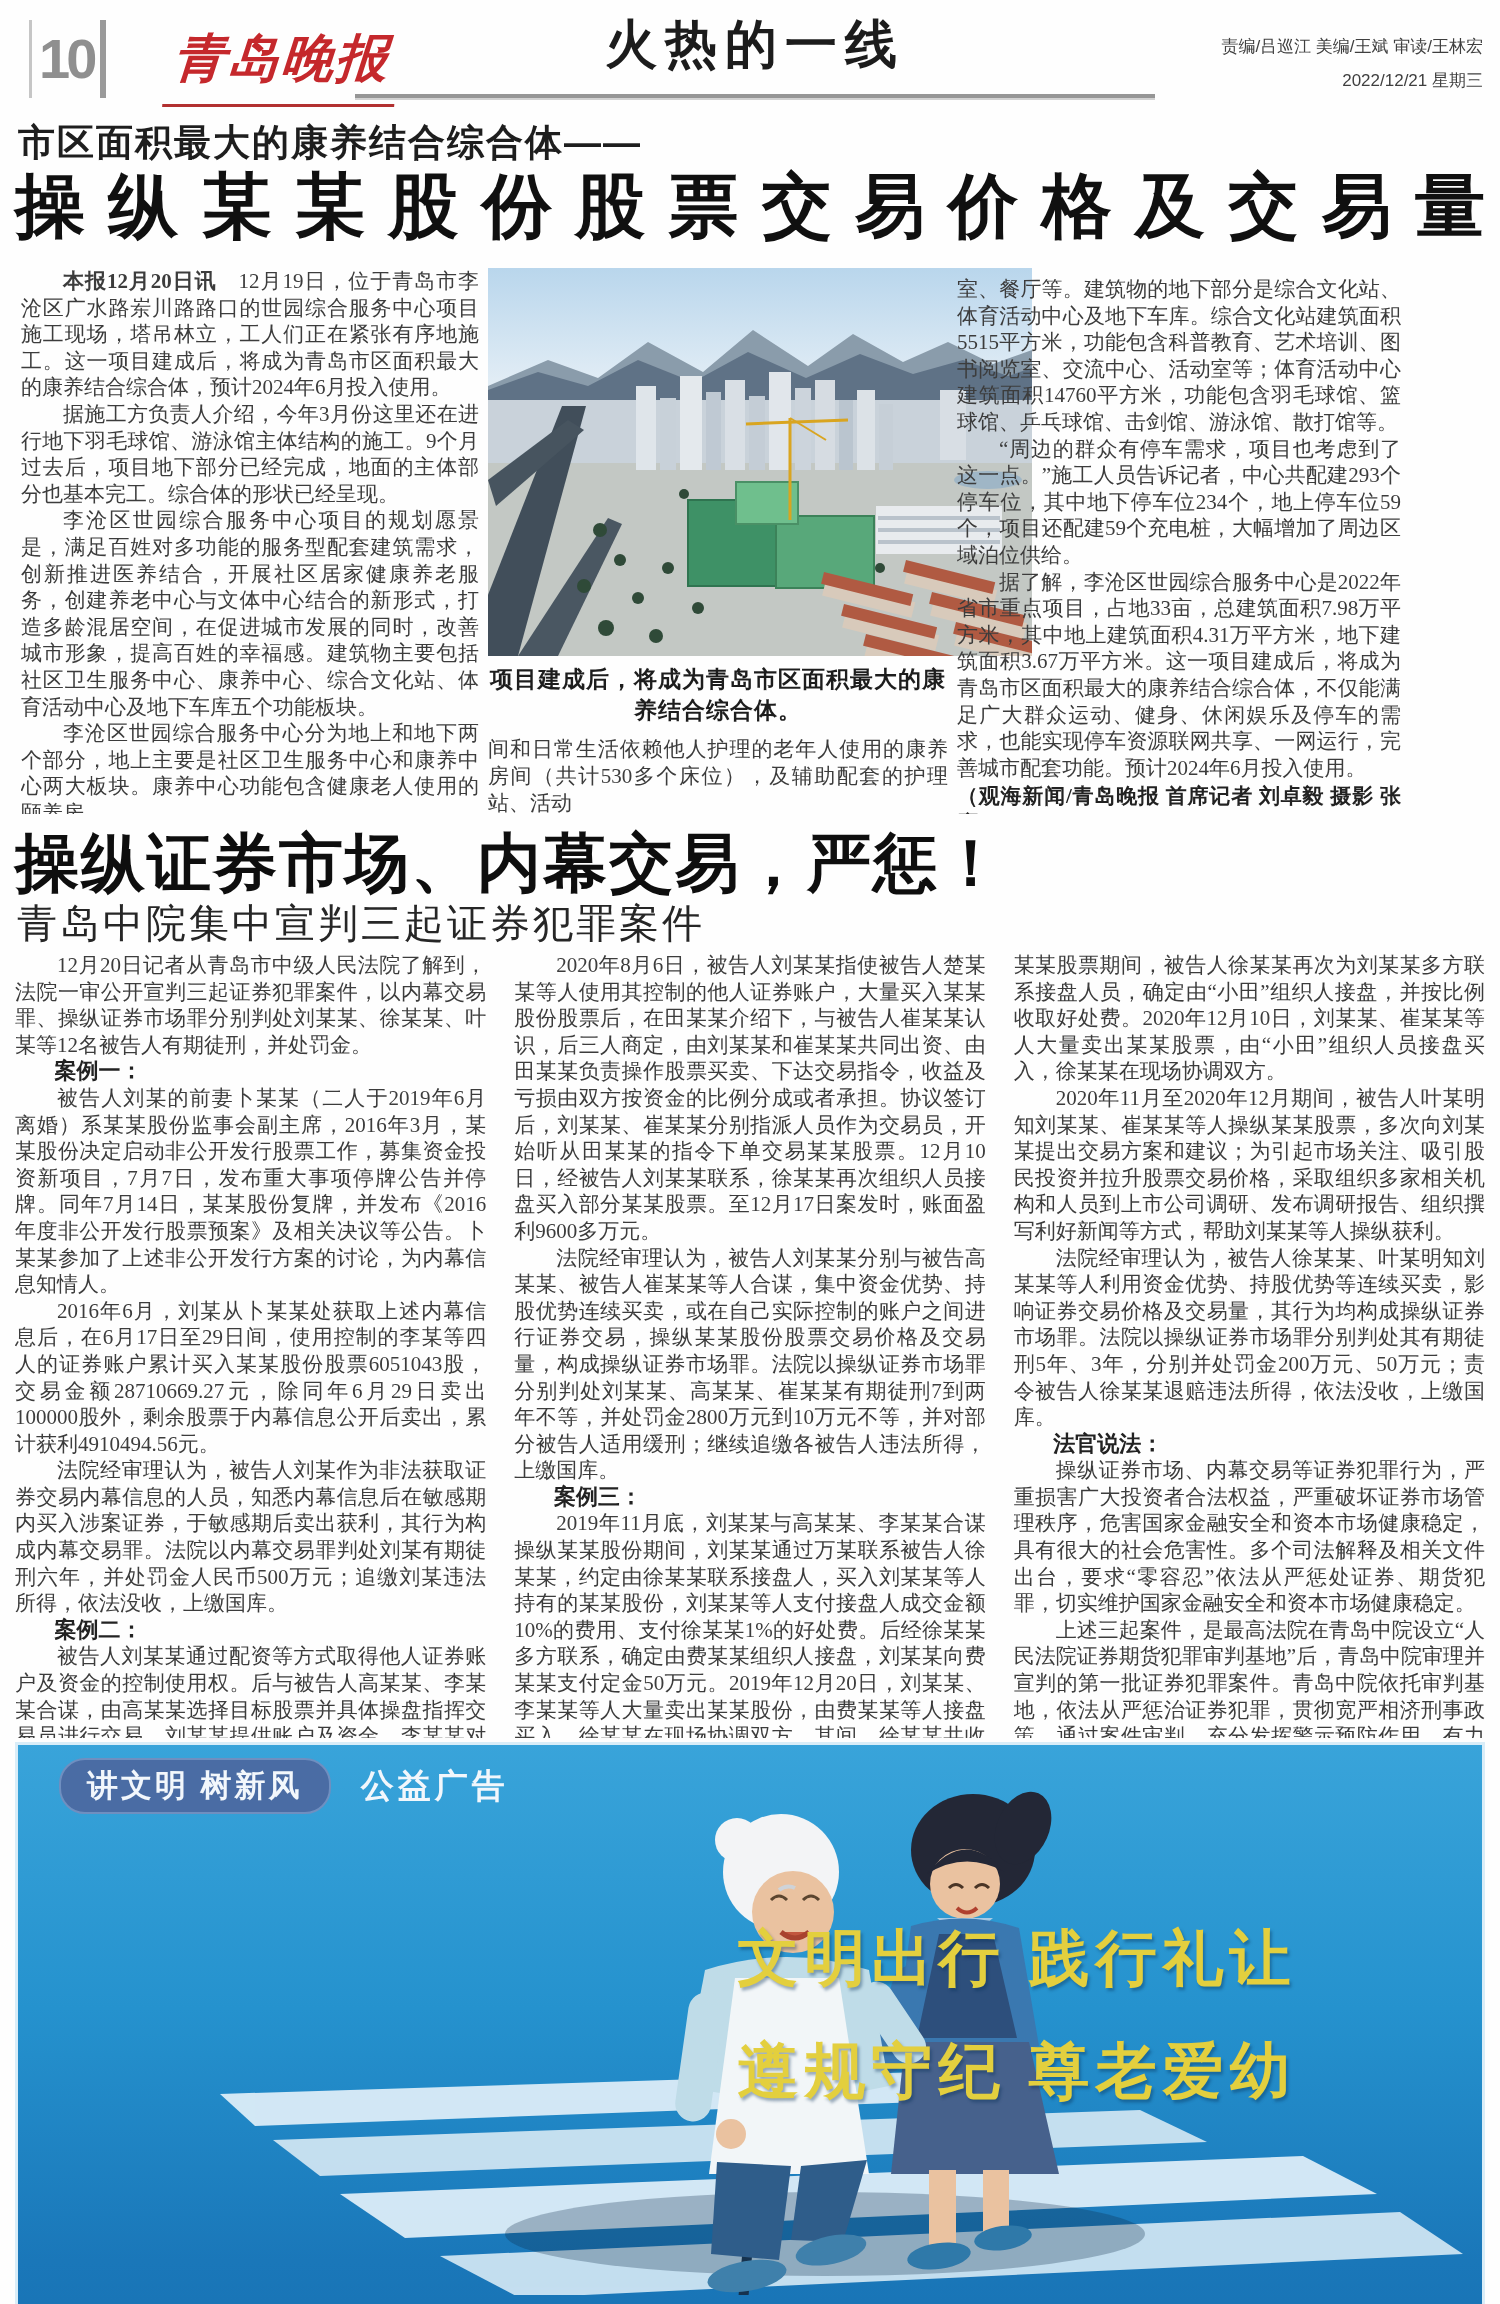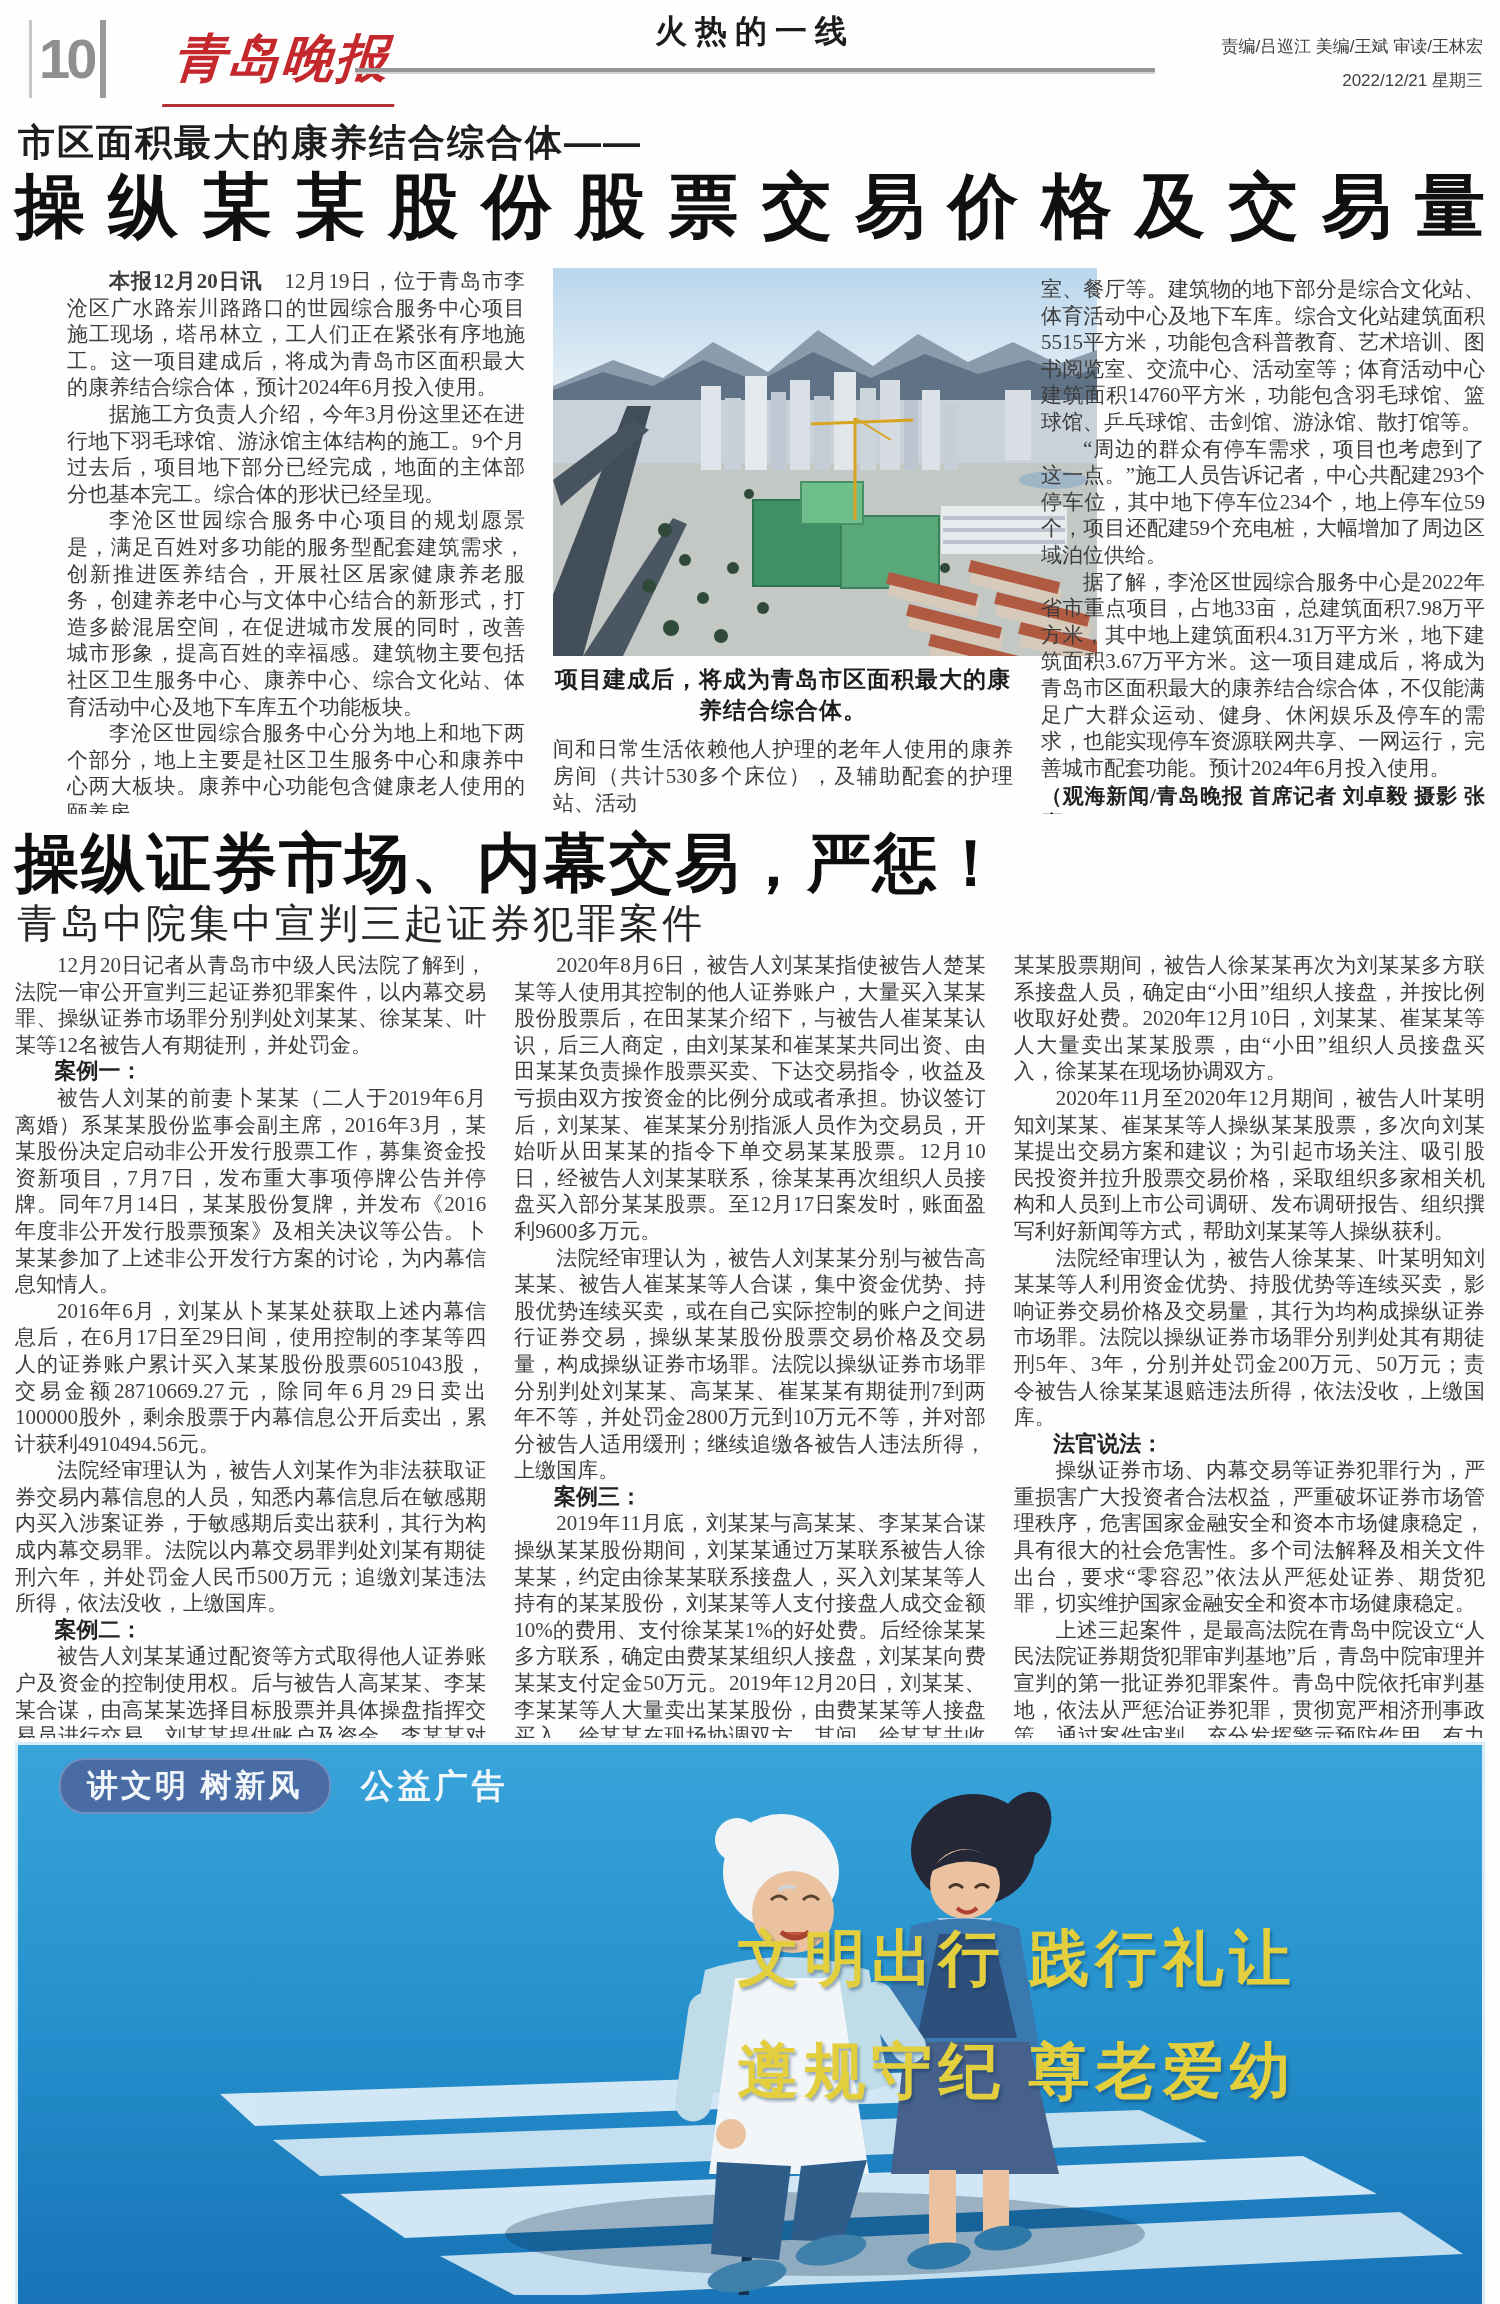--- a/index.html
+++ b/index.html
@@ -7,30 +7,30 @@
         font-family:"Liberation Serif","DejaVu Serif",serif;color:#3a3a3a;overflow:hidden;}
   
   .hdr{position:absolute;left:15px;top:10px;width:1470px;height:110px;}
   .pagenum-wrap{position:absolute;left:14px;top:6px;display:flex;align-items:center;gap:7px;height:86px;}
   .bar-l{width:3px;height:78px;background:#c6c6c6;}
   .bar-r{width:6px;height:78px;background:#9a9a9a;}
   .num{font-family:"Liberation Sans",sans-serif;font-size:56px;font-weight:700;color:#8f8f8f;line-height:78px;letter-spacing:-4px;}
   .masthead{position:absolute;left:150px;top:14px;font-size:52px;font-weight:700;font-style:italic;
             color:#c5282c;border-bottom:3px solid #b23030;padding:0 8px 10px;letter-spacing:2px;transform:skewX(-4deg);}
   .hdr-center{position:absolute;left:340px;top:0;width:800px;text-align:center;}
-  .section-title{font-family:"Liberation Sans",sans-serif;font-size:32px;font-weight:700;color:#1c1c1c;letter-spacing:8px;}
+  .section-title{font-family:"Liberation Sans",sans-serif;font-size:52px;font-weight:700;color:#1c1c1c;letter-spacing:8px;}
   .hdr-rule{margin-top:14px;height:4px;background:#969696;border-bottom:2px solid #d2d2d2;}
   .hdr-right{position:absolute;right:2px;top:20px;text-align:right;font-family:"Liberation Sans",sans-serif;
              font-size:17px;color:#3f3f3f;line-height:34px;}
   
   .kicker{position:absolute;left:18px;top:118px;font-family:"Liberation Sans",sans-serif;
           font-size:37px;font-weight:600;color:#1e1e1e;letter-spacing:2px;}
   .headline1{position:absolute;left:15px;top:162px;width:1470px;font-family:"Liberation Sans",sans-serif;
              font-size:70px;font-weight:900;color:#101010;text-align:justify;text-align-last:justify;line-height:88px;}
-  .a1body{position:absolute;left:15px;top:268px;width:1470px;height:546px;display:flex;gap:28px;justify-content:flex-end;}
+  .a1body{position:absolute;left:21px;top:268px;width:1470px;height:546px;display:flex;gap:9px;}
   .bcol{text-align:justify;font-size:21px;line-height:26.6px;overflow:hidden;color:#3c3c3c;}
   .a1c1{width:458px;}
   .a1mid{width:460px;}
   .a1c3{width:444px;margin-top:8px;}
   .blk-p{margin:0;text-indent:2em;}
   .blk-p.ni{text-indent:0;}
   .blk-h{margin:0;font-family:"Liberation Sans",sans-serif;font-weight:700;font-size:22px;text-indent:1.8em;color:#222;}
   .blk-by{margin:2px 0 0;font-weight:700;text-indent:0;color:#222;}
   .photo-wrap{width:544px;}
   .photo-svg{display:block;width:544px;height:388px;background:#cfe0ee;}

